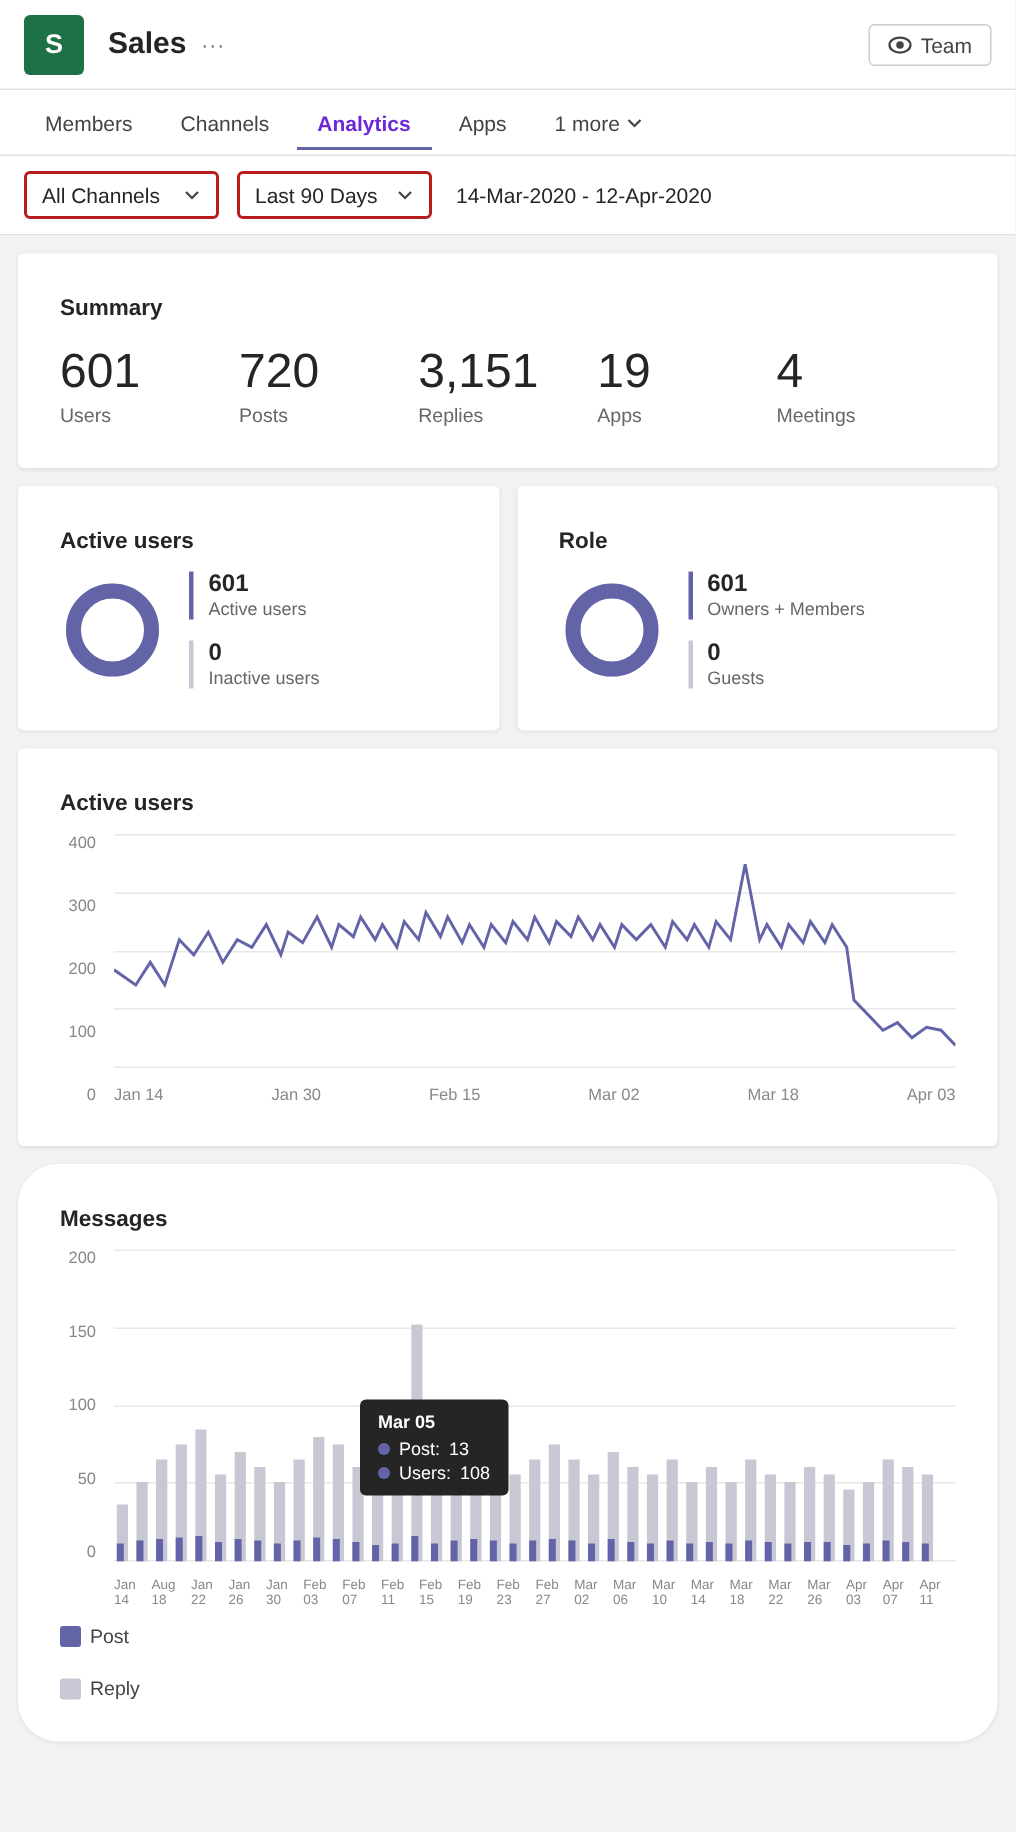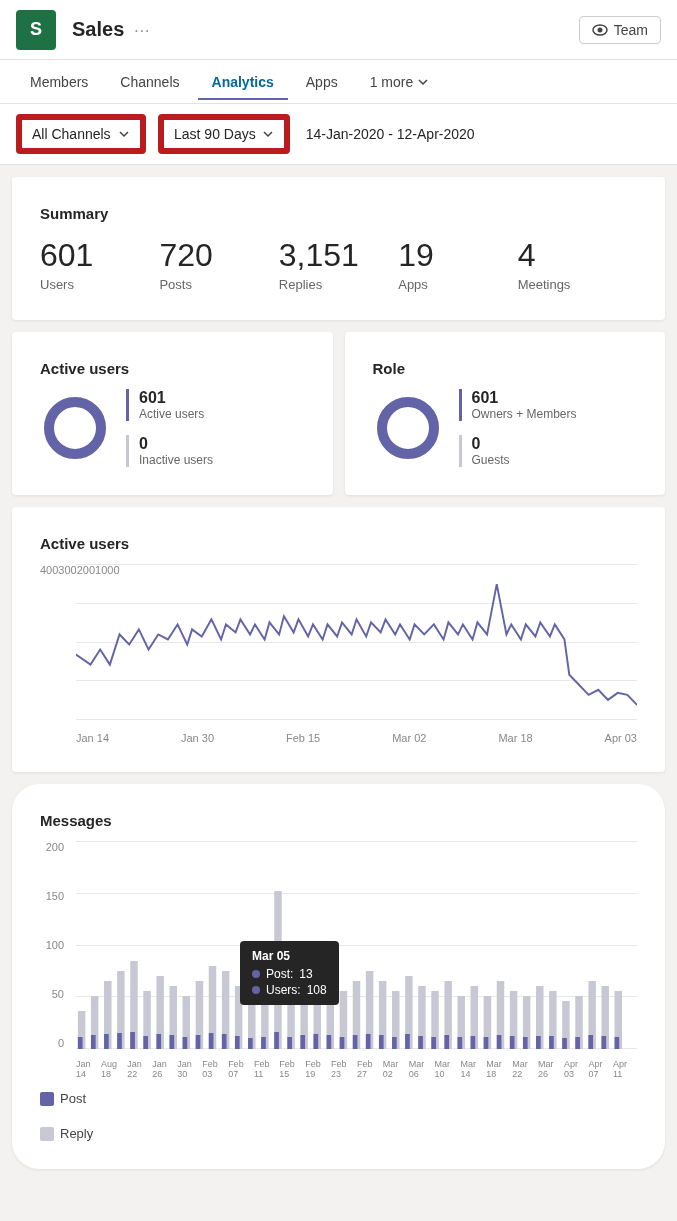--- a/index.html
+++ b/index.html
@@ -9,27 +9,27 @@
     .header { background: #fff; display: flex; align-items: center; padding: 0 16px; height: 60px; border-bottom: 1px solid #e1e1e1; }
     .team-icon { width: 40px; height: 40px; background: #1e7145; border-radius: 4px; display: flex; align-items: center; justify-content: center; color: #fff; font-weight: bold; font-size: 18px; margin-right: 12px; }
     .team-title { font-size: 20px; font-weight: 600; color: #252525; flex: 1; }
     .team-title span { color: #252525; margin-left: 4px; }
     .team-btn { display: flex; align-items: center; gap: 6px; border: 1px solid #ccc; border-radius: 4px; padding: 5px 12px; font-size: 14px; color: #444; cursor: pointer; background: #fff; }
     .team-btn svg { width: 16px; height: 16px; }
 
     
     .nav-tabs { background: #fff; display: flex; align-items: center; padding: 0 16px; height: 44px; border-bottom: 1px solid #e1e1e1; gap: 4px; }
     .nav-tab { padding: 10px 14px; font-size: 14px; color: #444; cursor: pointer; position: relative; text-decoration: none; }
-    .nav-tab.active { color: #0369a1; font-weight: 600; }
+    .nav-tab.active { color: #6d28d9; font-weight: 600; }
     .nav-tab.active::after { content: ''; position: absolute; bottom: 0; left: 0; right: 0; height: 2px; background: #6264a7; }
     .nav-tab-more { display: flex; align-items: center; gap: 4px; padding: 10px 14px; font-size: 14px; color: #444; cursor: pointer; }
 
     
     .filter-bar { background: #fff; display: flex; align-items: center; padding: 10px 16px; gap: 12px; border-bottom: 1px solid #e1e1e1; }
-    .filter-select { display: flex; align-items: center; border: 6px solid #b91c1c; border-radius: 4px; padding: 6px 10px; font-size: 14px; color: #252525; background: #fff; cursor: pointer; gap: 6px; min-width: 130px; }
+    .filter-select { display: flex; align-items: center; border: 2px solid #b91c1c; border-radius: 4px; padding: 6px 10px; font-size: 14px; color: #252525; background: #fff; cursor: pointer; gap: 6px; min-width: 130px; }
     .filter-select .chevron { margin-left: auto; }
     .date-range { font-size: 14px; color: #252525; margin-left: 4px; }
 
     
     .main { padding: 12px; display: flex; flex-direction: column; gap: 12px; }
 
     
     .card { background: #fff; border-radius: 4px; padding: 28px; box-shadow: 0 1px 3px rgba(0,0,0,0.08); }
 
     
@@ -47,21 +47,21 @@
     .donut-section { display: flex; align-items: center; gap: 16px; margin-top: 8px; }
     .donut-container { position: relative; width: 70px; height: 70px; flex-shrink: 0; }
     .donut-legend { display: flex; flex-direction: column; gap: 8px; }
     .legend-value { font-size: 16px; font-weight: 700; color: #252525; }
     .legend-label { font-size: 12px; color: #666; }
     .legend-item-wrap { position: relative; padding-left: 4px; }
 
     
     .chart-title { font-size: 15px; font-weight: 700; color: #252525; margin-bottom: 12px; }
     .line-chart-area { position: relative; height: 180px; }
-    .y-axis-labels { position: absolute; left: 0; top: 0; height: 100%; display: flex; justify-content: space-between; font-size: 11px; color: #888; width: 28px; text-align: right; padding-right: 4px; }
+    .y-axis-labels { position: absolute; left: 0; top: 0; height: 100%; display: flex; flex-direction: column; justify-content: space-between; font-size: 11px; color: #888; width: 28px; text-align: right; padding-right: 4px; }
     .chart-plot { position: absolute; left: 36px; right: 0; top: 0; bottom: 24px; }
     .x-axis-labels { position: absolute; bottom: 0; left: 36px; right: 0; display: flex; justify-content: space-between; font-size: 11px; color: #888; }
     .grid-lines { position: absolute; left: 0; right: 0; top: 0; bottom: 0; display: flex; flex-direction: column; justify-content: space-between; pointer-events: none; }
     .grid-line { width: 100%; height: 1px; background: #e8e8e8; }
 
     
     .bar-chart-area { position: relative; height: 240px; }
 
     
     .tooltip-box { position: absolute; background: #252525; color: #fff; padding: 8px 12px; border-radius: 4px; font-size: 12px; z-index: 10; }
@@ -111,21 +111,21 @@
     <svg class="chevron" width="12" height="12" viewBox="0 0 12 12" fill="none" stroke="#444" stroke-width="1.5">
         <polyline points="2,4 6,8 10,4"></polyline>
       </svg>
   </div>
   <div class="filter-select">
     <span>Last 90 Days</span>
     <svg class="chevron" width="12" height="12" viewBox="0 0 12 12" fill="none" stroke="#444" stroke-width="1.5">
         <polyline points="2,4 6,8 10,4"></polyline>
       </svg>
   </div>
-  <span class="date-range">14-Jan-2020 - 12-Apr-2020</span>
+  <span class="date-range">14-Mar-2020 - 12-Apr-2020</span>
 </div>
 
 <div class="main">
 
   <div class="card">
     <div class="summary-title">Summary</div>
     <div class="summary-stats">
       <div class="stat-item">
         <div class="stat-value">601</div>
         <div class="stat-label">Users</div>

